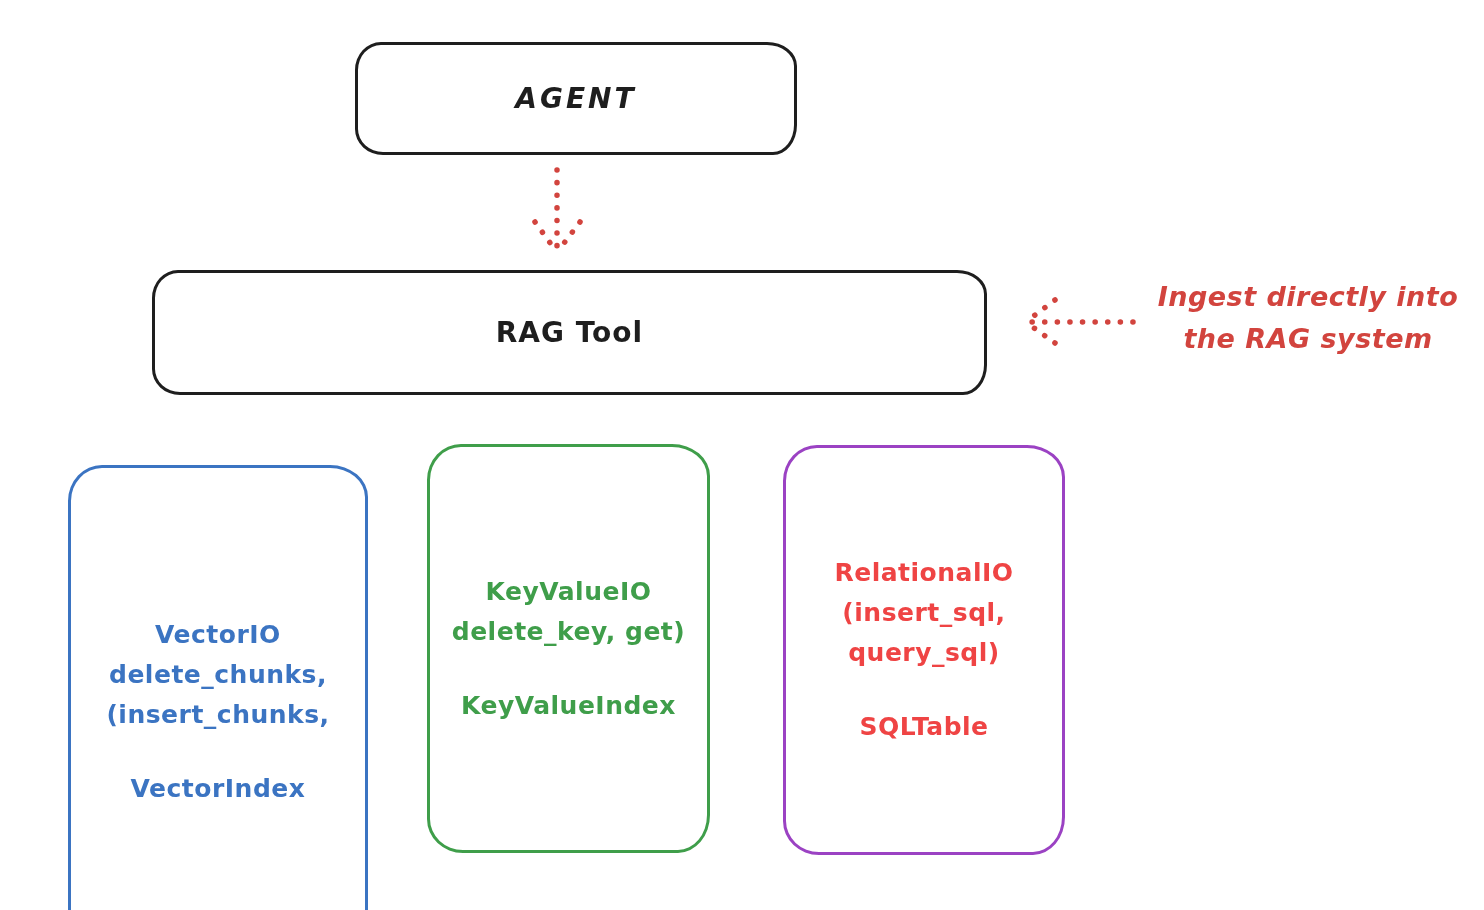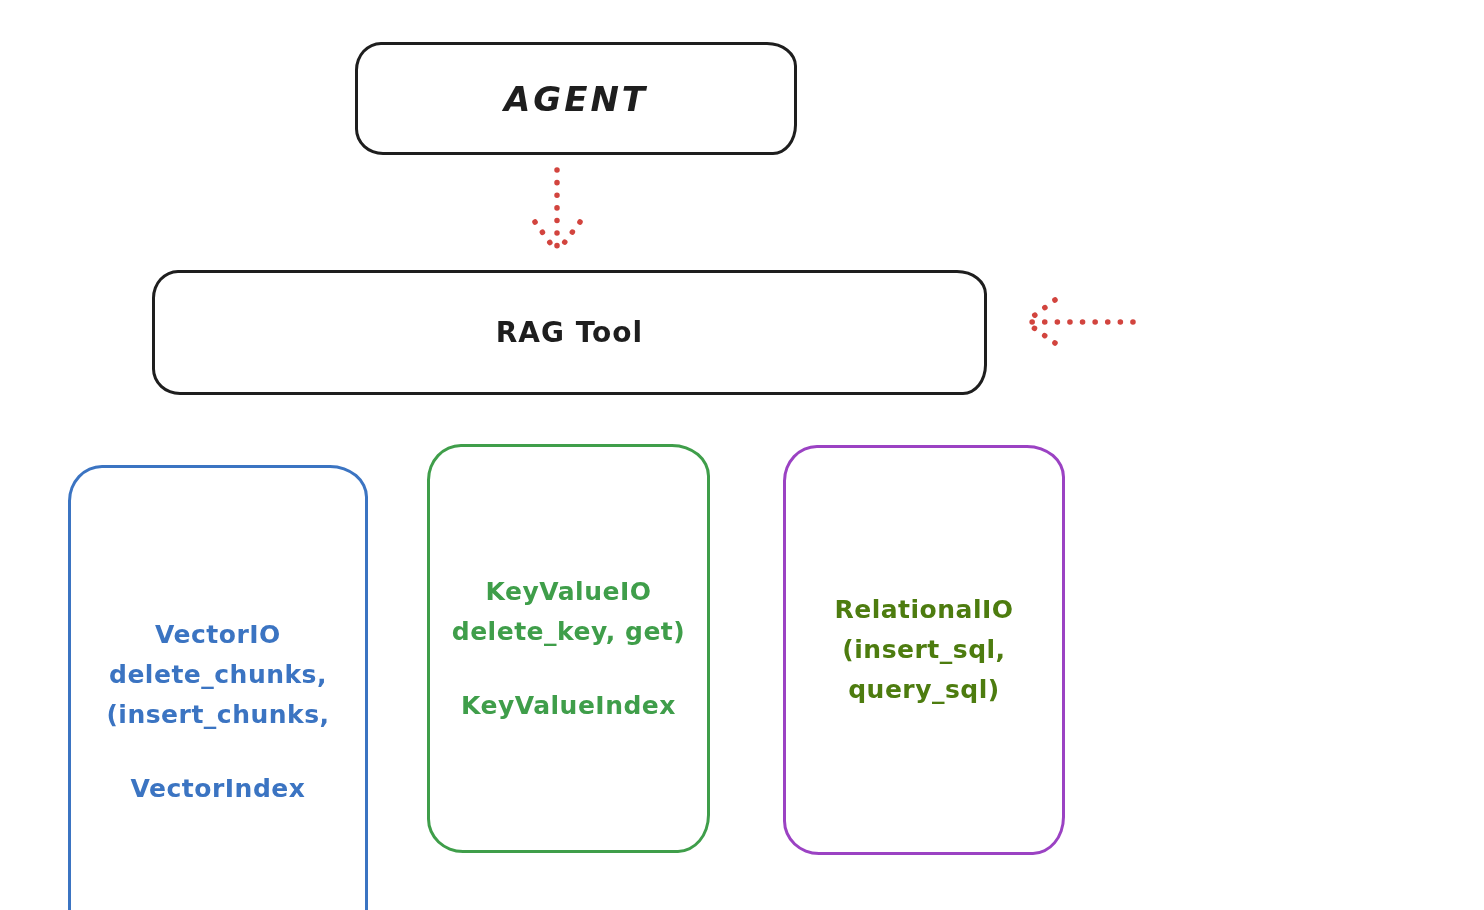--- a/index.html
+++ b/index.html
@@ -28,21 +28,21 @@
     text-align: center;
   }
   .box-black {
     border: 3.5px solid #1e1e1e;
     color: #1e1e1e;
     border-radius: 26px 30px 24px 28px / 28px 24px 30px 26px;
   }
   .agent-box {
     left: 355px; top: 42px;
     width: 442px; height: 113px;
-    font-size: 34px;
+    font-size: 28px;
     font-weight: 700;
     letter-spacing: 3px;
     font-style: italic;
   }
   .rag-box {
     left: 152px; top: 270px;
     width: 835px; height: 125px;
     font-size: 28px;
     font-weight: 700;
     letter-spacing: 1px;
@@ -91,39 +91,44 @@
   </svg>
 
   <div class="box box-black agent-box">
     <span>AGENT</span>
   </div>
 
   <div class="box box-black rag-box">
     <span>RAG Tool</span>
   </div>
 
+  <div class="annotation" style="color: rgb(210, 68, 62);">
+    <div>Ingest directly into</div>
+    <div>the RAG system</div>
+  </div>
 
   <div class="box io-box io-box-vector" style="border-color: rgb(59, 116, 194);">
     <div style="color: rgb(59, 116, 194);">
       <div class="io-line">VectorIO</div>
       <div class="io-line">delete_chunks,</div>
       <div class="io-line">(insert_chunks,</div>
       <div class="io-index">VectorIndex</div>
     </div>
   </div>
 
   <div class="box io-box io-box-keyvalue" style="border-color: rgb(63, 158, 74);">
     <div style="color: rgb(63, 158, 74);">
       <div class="io-line">KeyValueIO</div>
       <div class="io-line">delete_key, get)</div>
       <div class="io-index">KeyValueIndex</div>
     </div>
   </div>
 
   <div class="box io-box io-box-relational" style="border-color: rgb(155, 66, 195);">
-    <div style="color: #4d7c0f;">
+    <div style="color: #ef4444;">
       <div class="io-line">RelationalIO</div>
       <div class="io-line">(insert_sql,</div>
       <div class="io-line">query_sql)</div>
+      <div class="io-index">SQLTable</div>
     </div>
   </div>
 
 </div>
 
 </body></html>

